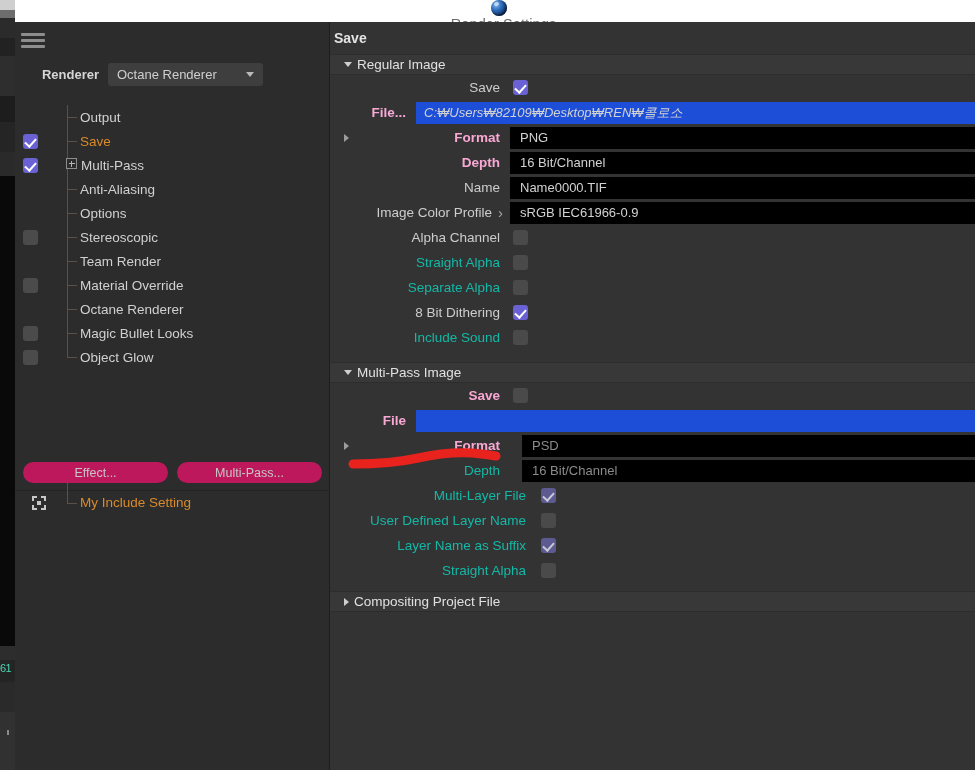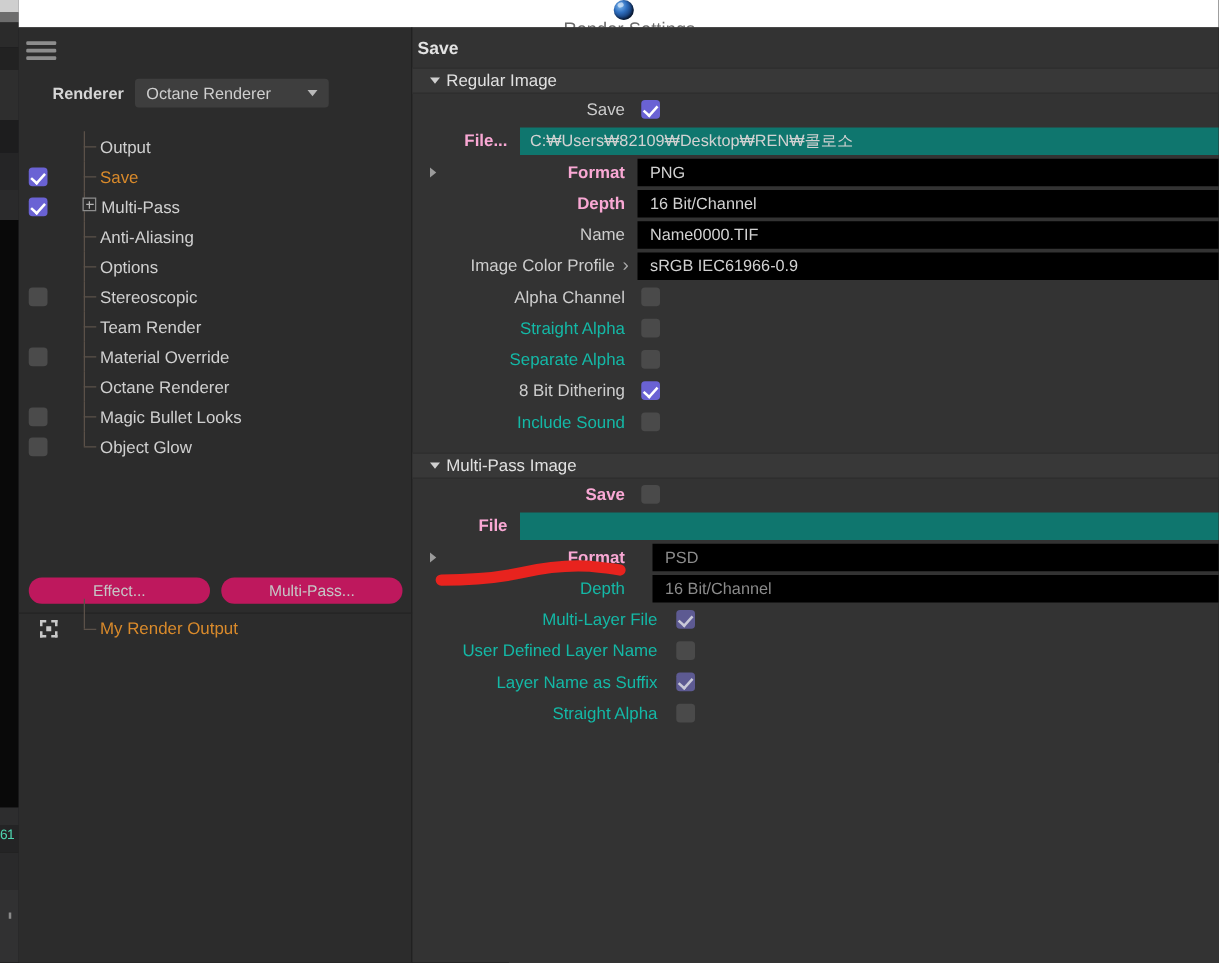--- a/index.html
+++ b/index.html
@@ -205,23 +205,23 @@
   .pcheck.on.dim { background: #5d5a92; }
   .pcheck.on.dim::after { border-color: #c9c9d8; }
   .pfield {
     position: absolute; left: 180px; right: 0; height: 22px; background: #000000;
     display: flex; align-items: center; padding-left: 10px;
     font-size: 13px; color: #d2d2d2; cursor: text;
   }
   .pfield.dim { color: #8b8b8b; }
   .pfield.inset { left: 192px; }
   .file-field {
-    position: absolute; left: 86px; right: 0; height: 22px; background: #0f766e;
+    position: absolute; left: 86px; right: 0; height: 22px; background: #1d4ed8;
     display: flex; align-items: center; padding-left: 8px;
-    font-size: 13px; color: #d2d2d2; cursor: text;
+    font-size: 13px; color: #d2d2d2; cursor: text; font-style: italic;
   }
   .chev-right-small {
     position: absolute; left: 168px; font-size: 15px; color: #a8a8a8; line-height: 1;
     cursor: pointer;
   }
   .spacer { height: 12px; }
   .spacer-sm { height: 8px; }
 
   
   .annot { position: absolute; left: 0; top: 0; width: 975px; height: 770px; pointer-events: none; }
@@ -357,21 +357,21 @@
       <div class="mysetting-row">
         <div class="frame-icon">
           <i></i>
             <i></i>
             <i></i>
             <i></i>
             <b></b>
         </div>
         <div class="mysetting-corner"></div>
         <div class="mysetting-tee"></div>
-        <div class="mysetting-label">My Render Output</div>
+        <div class="mysetting-label">My Include Setting</div>
       </div>
     </div>
 
     <div class="rightpanel">
 
       <div class="panel-title">Save</div>
 
       <div class="rows">
 
         <div class="grp">
@@ -479,20 +479,24 @@
           <div class="pcheck on dim" style="left:211px"></div>
         </div>
 
         <div class="prow">
           <div class="plabel dim" style="width:206px">Straight Alpha</div>
           <div class="pcheck" style="left:211px"></div>
         </div>
 
         <div class="spacer-sm"></div>
 
+        <div class="grp">
+          <span class="tri-right"></span>
+          <span class="grp-label">Compositing Project File</span>
+        </div>
 
       </div>
     </div>
   </div>
 
   <svg class="annot" viewBox="0 0 975 770" xmlns="http://www.w3.org/2000/svg">
     <path d="M353,464 C380,464 400,462 418,458 C436,454 455,452 472,453 C482,454 490,455 496,456" stroke="#e8231e" stroke-width="9" stroke-linecap="round" fill="none"></path>
   </svg>
 
 </div>

